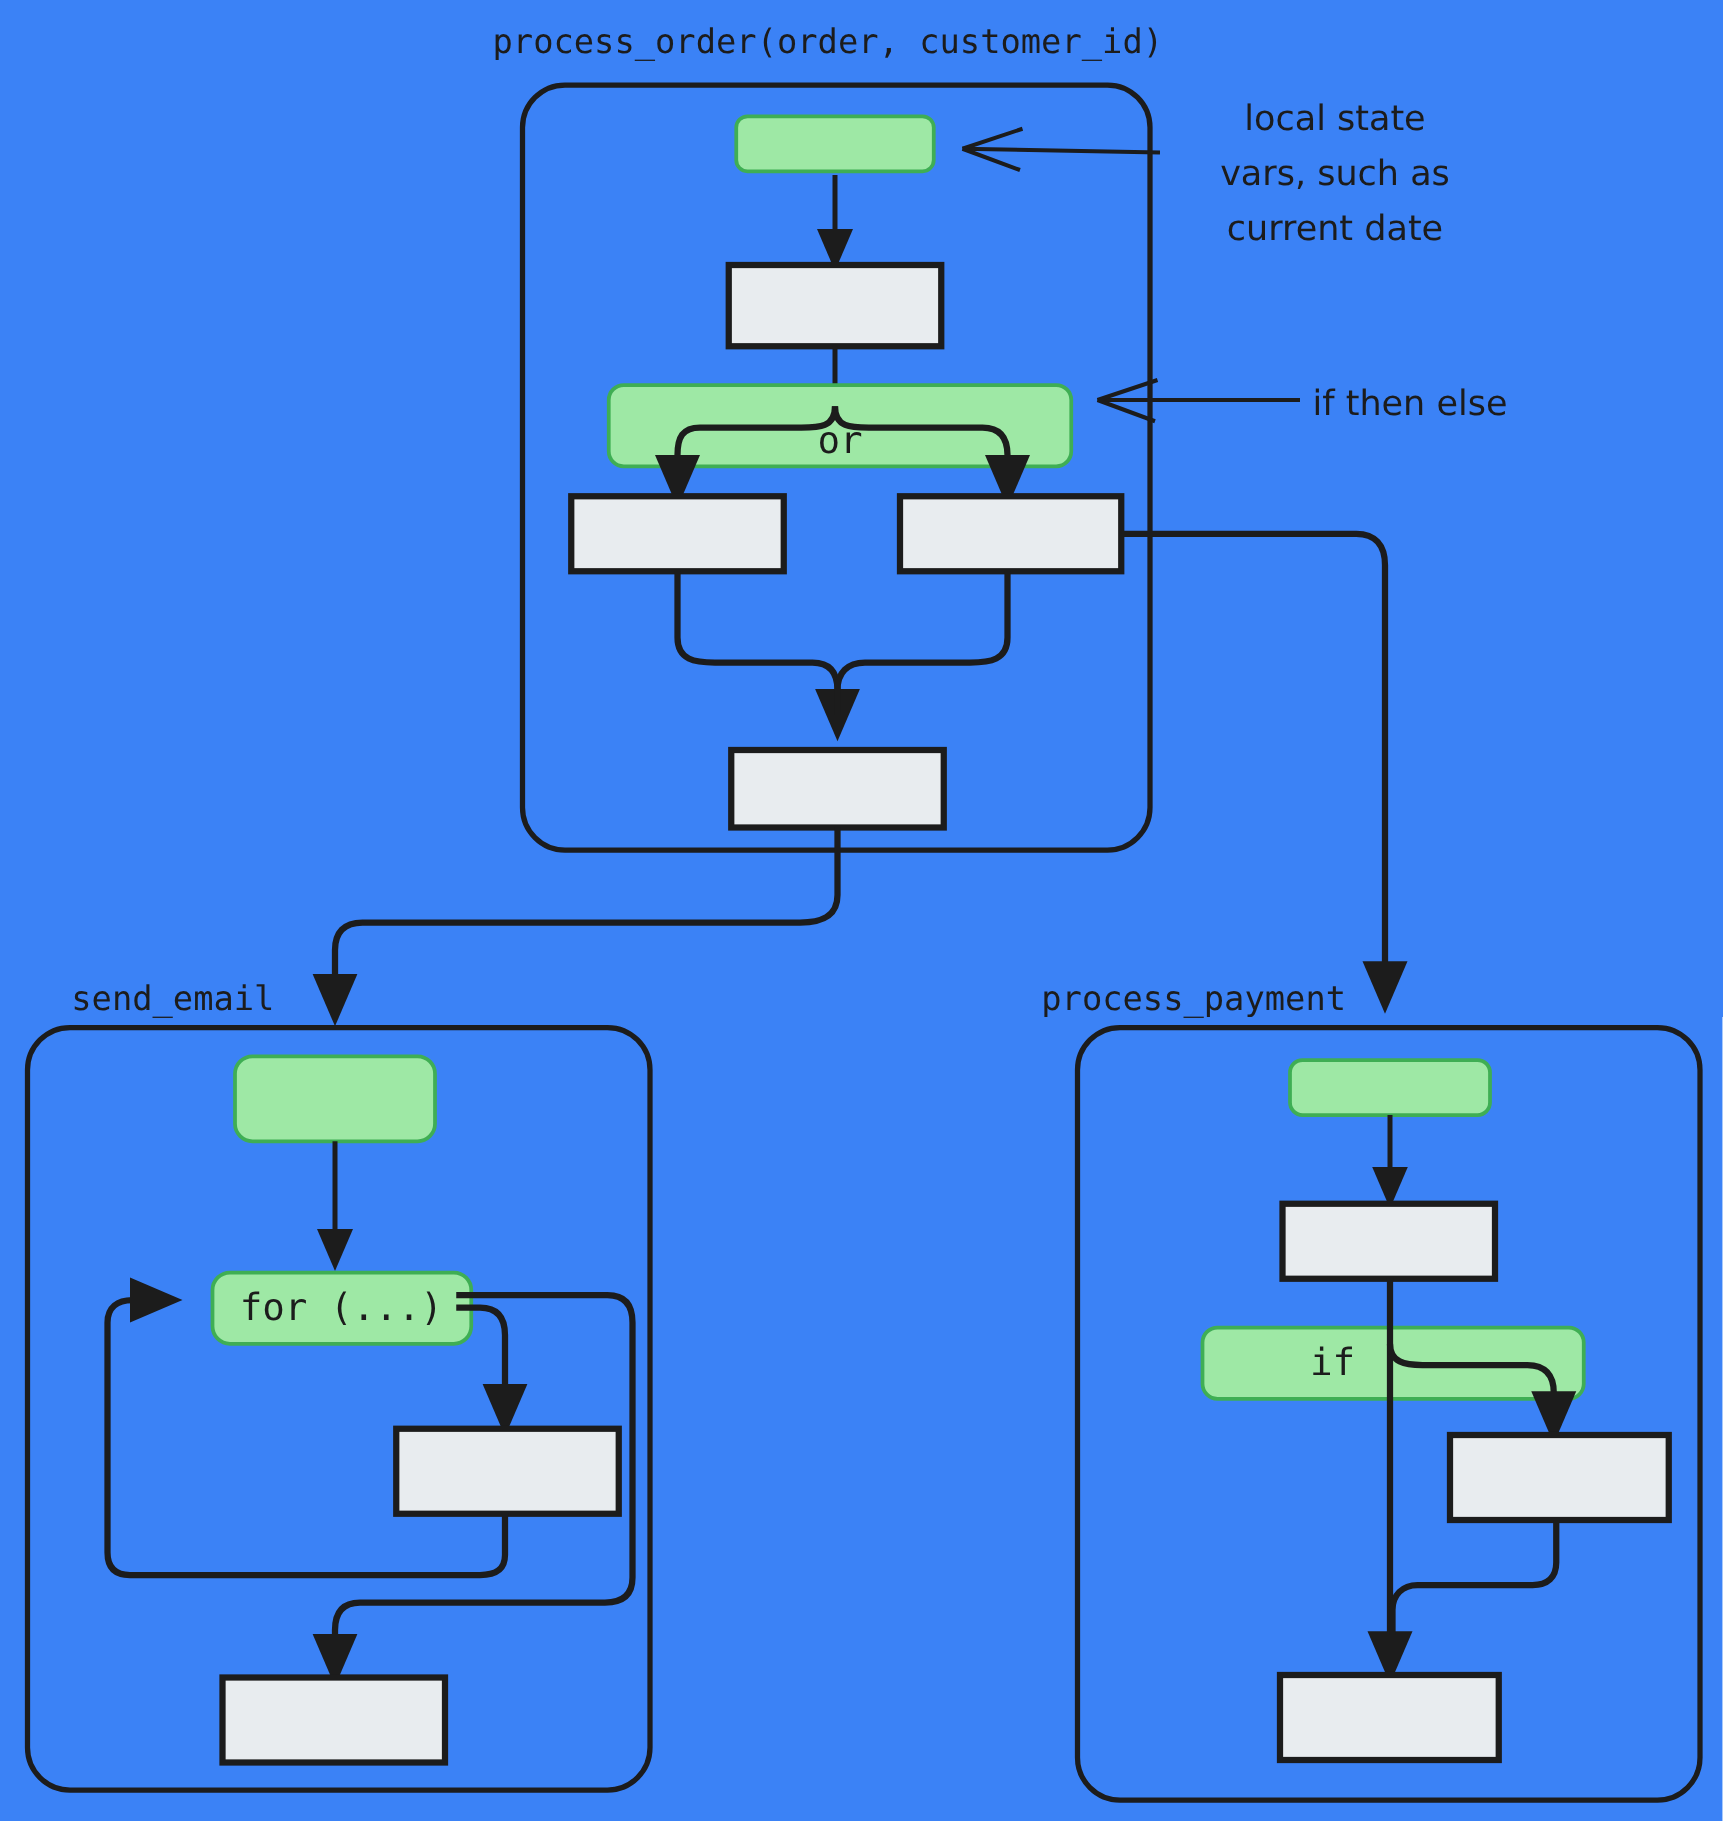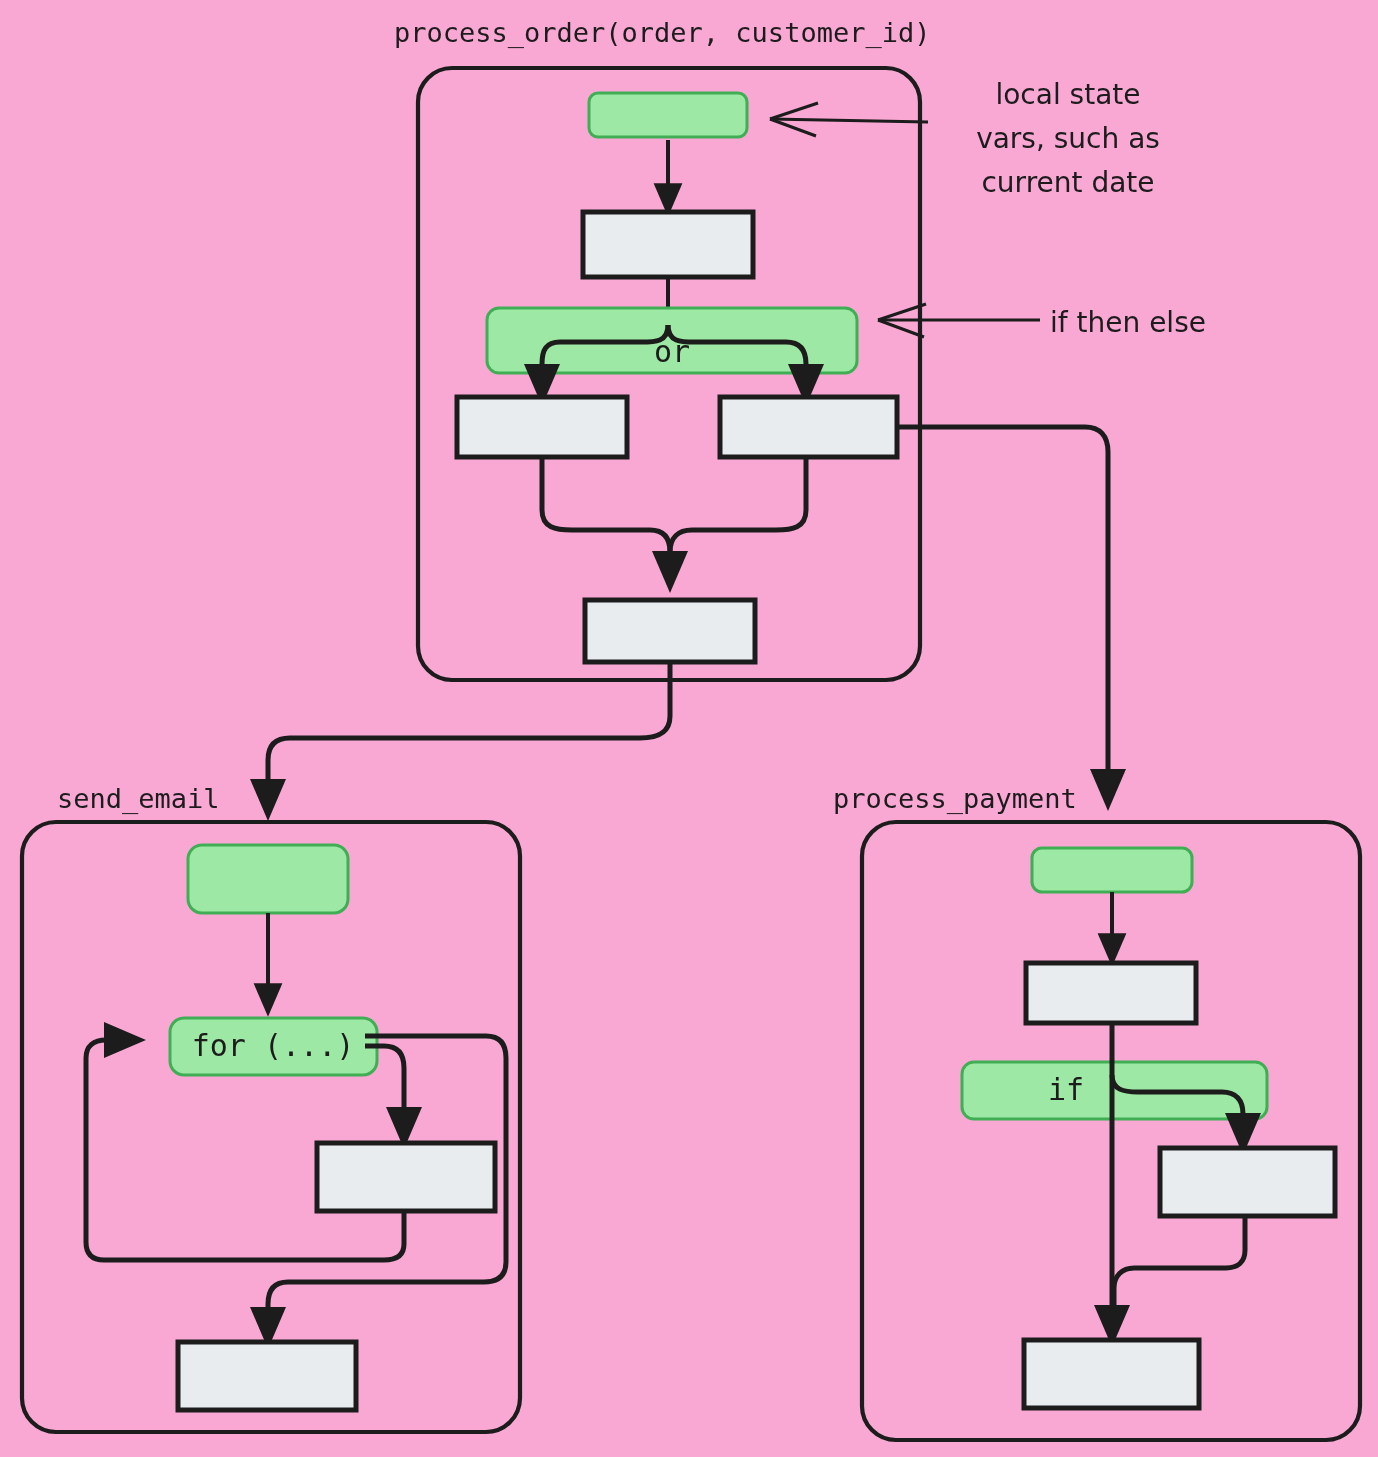--- a/index.html
+++ b/index.html
@@ -1,16 +1,16 @@
 <!DOCTYPE html>
 <html><head>
 <meta charset="utf-8">
 <style>
   html,body{margin:0;padding:0;background:#fff;}
-  #stage{position:relative;width:1378px;height:1457px;background:#f9a8d4;
+  #stage{position:relative;width:1378px;height:1457px;background:#3b82f6;
          font-family:"DejaVu Sans Mono", monospace;overflow:hidden;}
   svg#diagram{position:absolute;left:0;top:0;width:1378px;height:1457px;}
   .mono-label{font-family:"DejaVu Sans Mono", monospace;font-size:27px;fill:#1c1c1c;}
   .node-label{font-family:"DejaVu Sans Mono", monospace;font-size:30px;fill:#1c1c1c;}
   .hand-note{font-family:"DejaVu Sans", sans-serif;font-size:28px;fill:#1c1c1c;}
 </style>
 </head>
 <body>
 
 <div id="stage">

